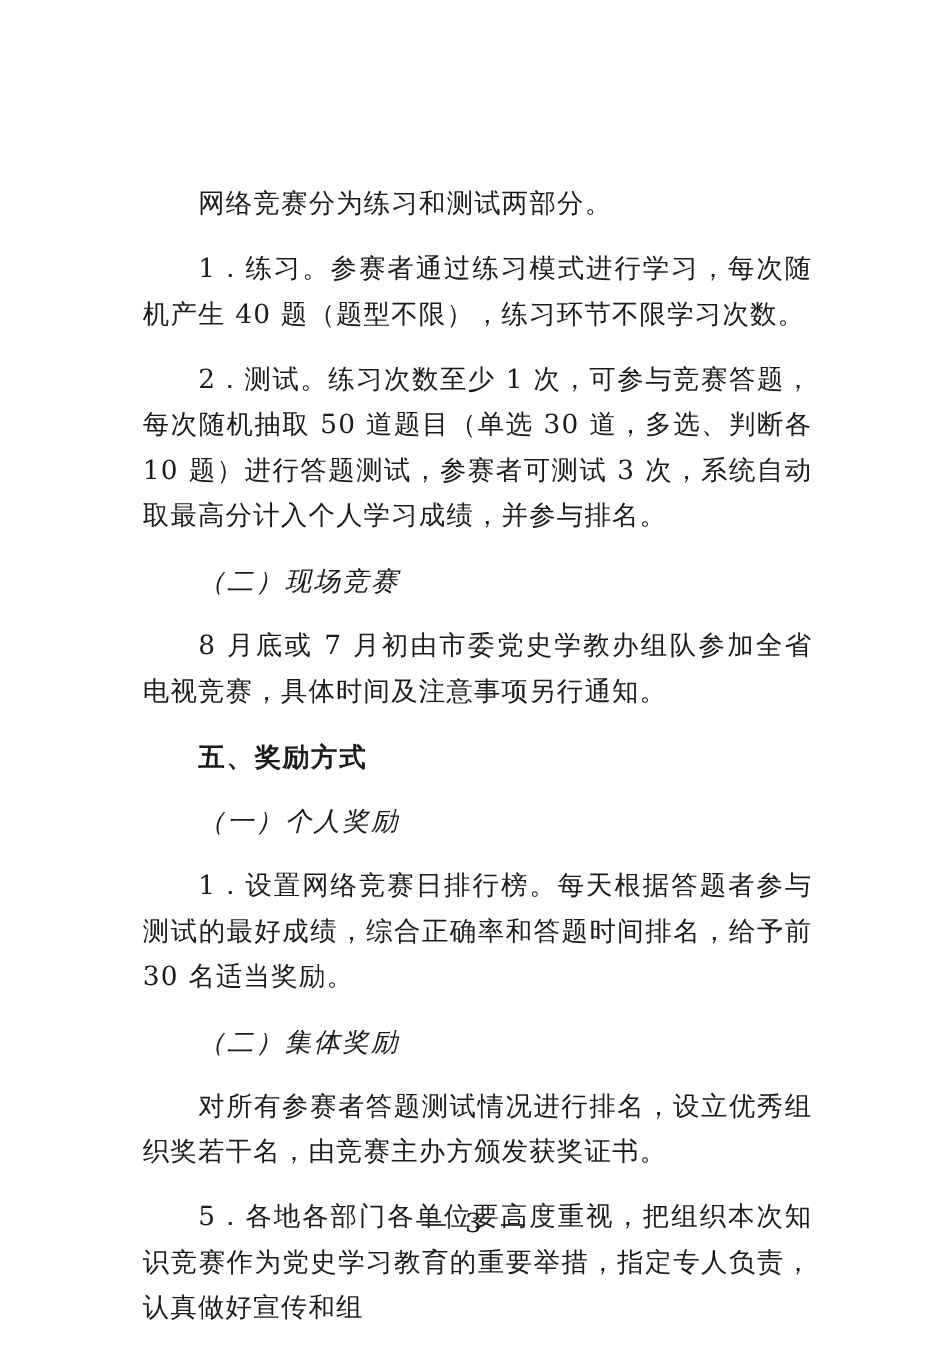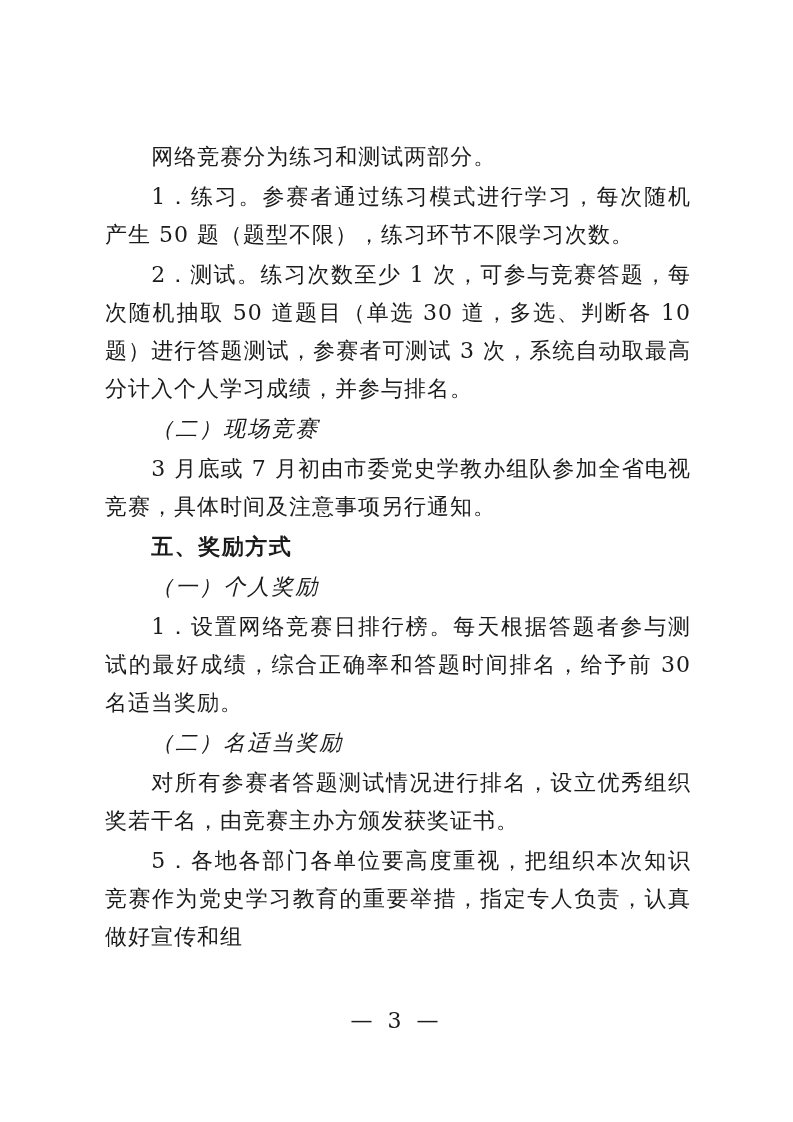--- a/index.html
+++ b/index.html
@@ -15,21 +15,21 @@
     overflow: hidden;
     color: #1b1b1b;
   }
   .doc-content {
     position: absolute;
     left: 103px;
     top: 136px;
     width: 590px;
   }
   .doc-content p {
-    margin: 2px;
+    margin: 16px;
     font-family: "DejaVu Serif", "Liberation Serif", serif;
     font-size: 22px;
     line-height: 38px;
     letter-spacing: 1px;
     text-align: justify;
     text-indent: 2.1em;
     color: #1b1b1b;
   }
   .doc-content p.heading {
     font-family: Liberation Serif, serif;
@@ -53,26 +53,26 @@
     color: #1b1b1b;
     letter-spacing: 4px;
   }
 </style>
 </head>
 <body>
 
 <div class="page">
   <div class="doc-content">
     <p>网络竞赛分为练习和测试两部分。</p>
-    <p>1．练习。参赛者通过练习模式进行学习，每次随机产生 50 题（题型不限），练习环节不限学习次数。</p>
+    <p>1．练习。参赛者通过练习模式进行学习，每次随机产生 40 题（题型不限），练习环节不限学习次数。</p>
     <p>2．测试。练习次数至少 1 次，可参与竞赛答题，每次随机抽取 50 道题目（单选 30 道，多选、判断各 10 题）进行答题测试，参赛者可测试 3 次，系统自动取最高分计入个人学习成绩，并参与排名。</p>
     <p class="kaiti">（二）现场竞赛</p>
-    <p>3 月底或 7 月初由市委党史学教办组队参加全省电视竞赛，具体时间及注意事项另行通知。</p>
+    <p>8 月底或 7 月初由市委党史学教办组队参加全省电视竞赛，具体时间及注意事项另行通知。</p>
     <p class="heading">五、奖励方式</p>
     <p class="kaiti">（一）个人奖励</p>
     <p>1．设置网络竞赛日排行榜。每天根据答题者参与测试的最好成绩，综合正确率和答题时间排名，给予前 30 名适当奖励。</p>
-    <p class="kaiti">（二）名适当奖励</p>
+    <p class="kaiti">（二）集体奖励</p>
     <p>对所有参赛者答题测试情况进行排名，设立优秀组织奖若干名，由竞赛主办方颁发获奖证书。</p>
     <p>5．各地各部门各单位要高度重视，把组织本次知识竞赛作为党史学习教育的重要举措，指定专人负责，认真做好宣传和组</p>
   </div>
 
   <div class="page-footer">— 3 —</div>
 </div>
 
 </body></html>

